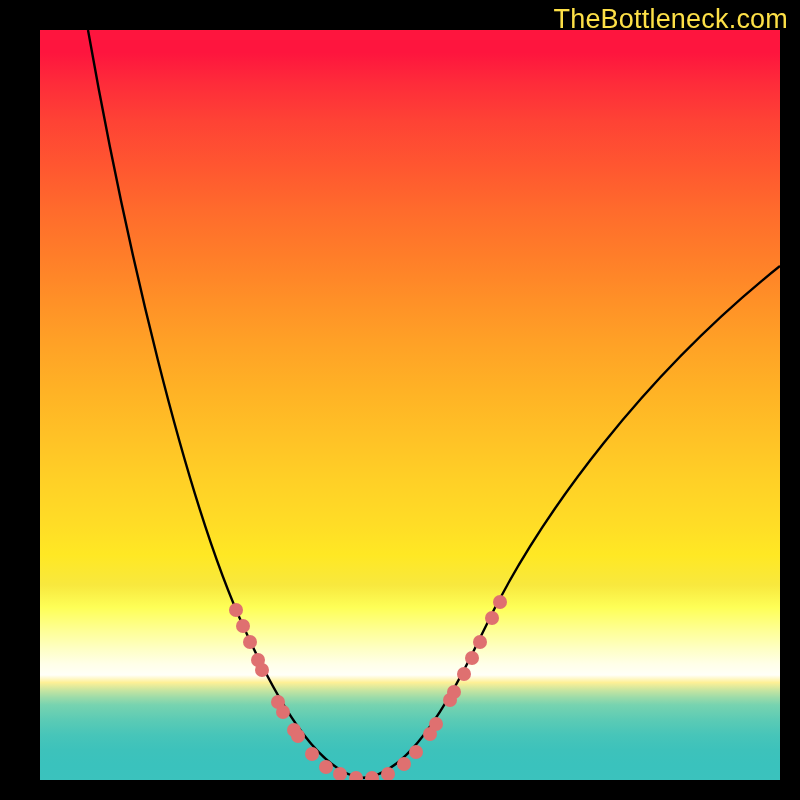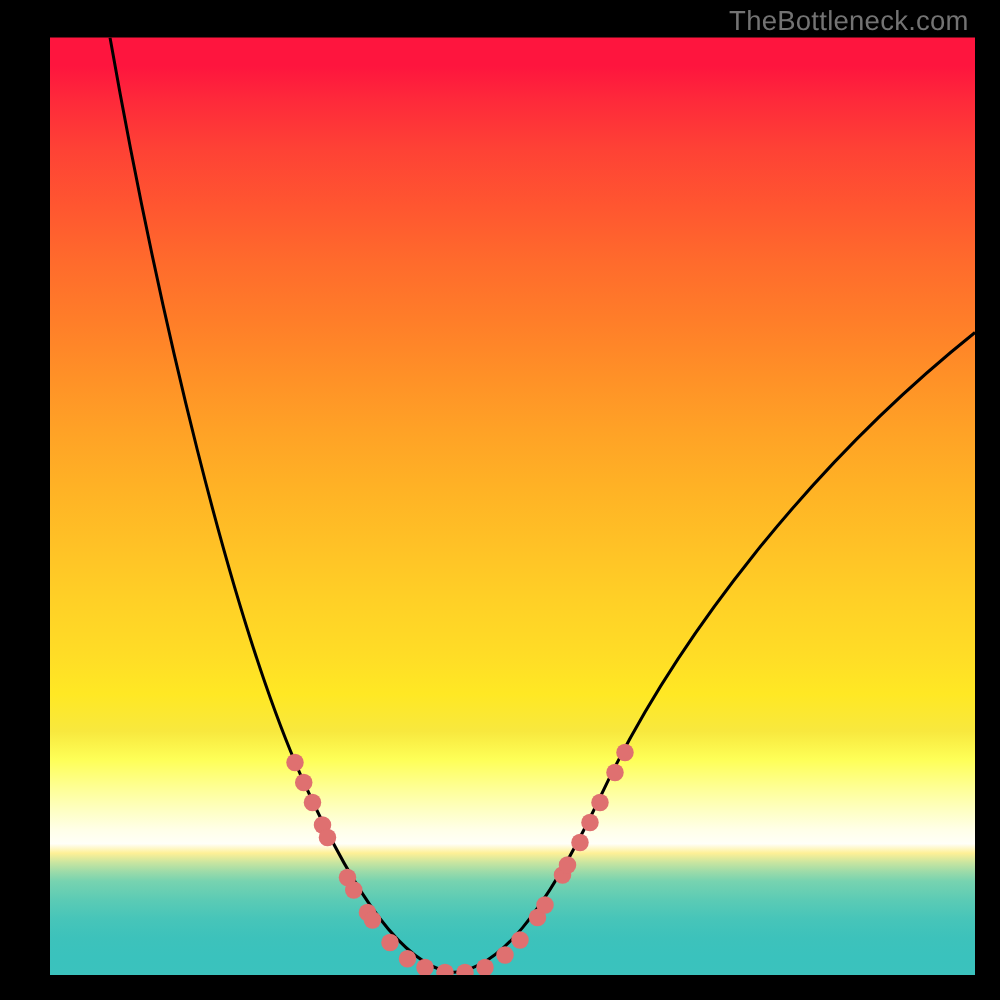--- a/index.html
+++ b/index.html
@@ -12,25 +12,25 @@
   }
   .container {
     position: relative;
     width: 800px;
     height: 800px;
     background: #000000;
   }
   .watermark {
     position: absolute;
     top: 4px;
-    right: 25px;
+    right: 12px;
     font-family: Arial, Helvetica, sans-serif;
-    font-size: 22px;
+    font-size: 27px;
     font-weight: 400;
-    color: #737373;
+    color: #fde047;
     z-index: 50;
     letter-spacing: 0.2px;
   }
   .plot-area {
     position: absolute;
     left: 40px;
     top: 30px;
     width: 740px;
     height: 750px;
   }

